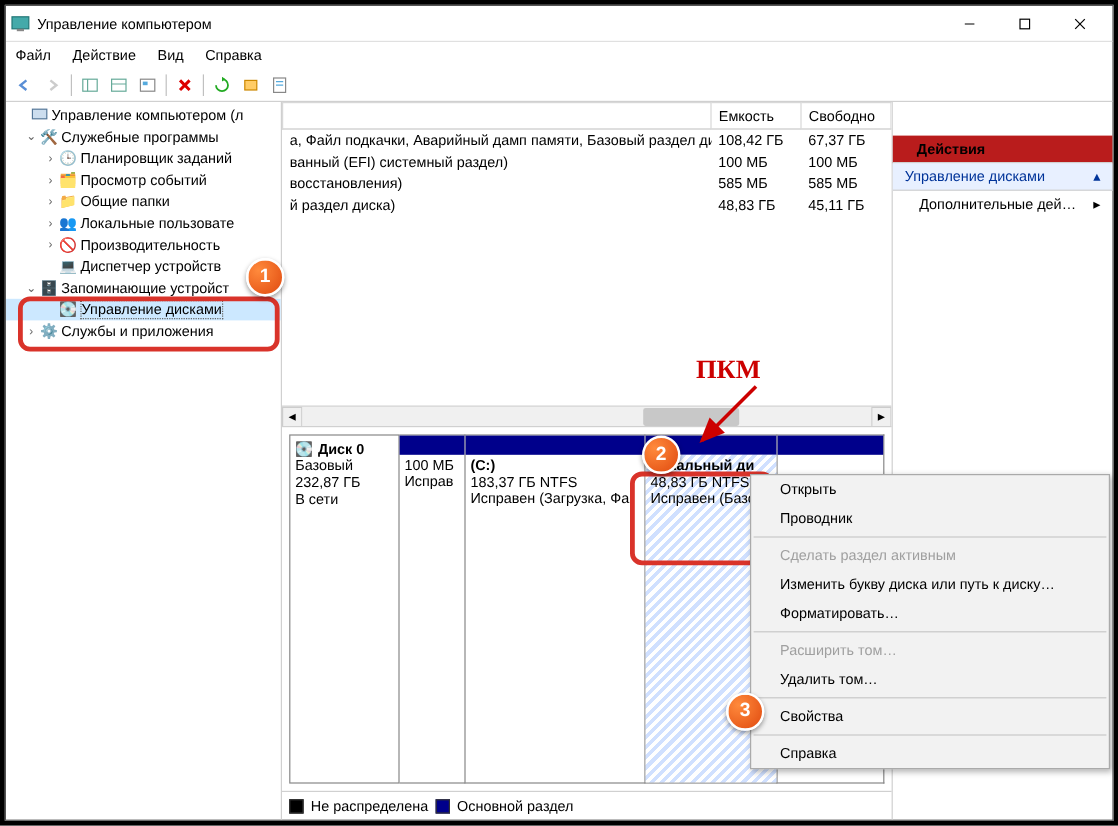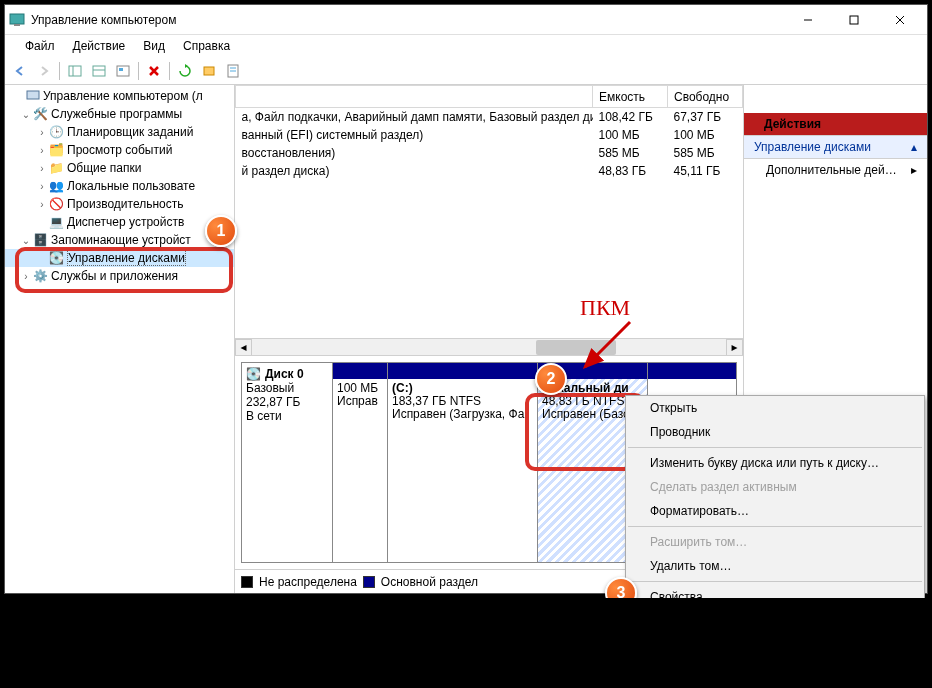--- a/index.html
+++ b/index.html
@@ -1,24 +1,24 @@
 <!DOCTYPE html>
 <html><head>
 <meta charset="utf-8">
 <style>
 * { box-sizing: border-box; margin: 0; padding: 0; font-family: "Segoe UI", Tahoma, sans-serif; font-size: 12px; }
 body { background: #000; padding: 4px; }
-.window { width: 924px; height: 590px; background: #fff; border: 1px solid #555; display: flex; flex-direction: column; position: relative; margin: 0 auto;}
+.window { width: 924px; height: 680px; background: #fff; border: 1px solid #555; display: flex; flex-direction: column; position: relative; margin: 0 auto;}
 .titlebar { height: 30px; display: flex; align-items: center; padding: 0 4px; border-bottom: 1px solid #e0e0e0; }
 .titlebar .icon { width: 16px; height: 16px; margin-right: 6px; }
 .titlebar .title { flex: 1; }
 .win-controls { display: flex; }
 .win-controls div { width: 46px; height: 28px; display: flex; align-items: center; justify-content: center; }
 .win-controls svg { width: 10px; height: 10px; }
-.menubar { height: 22px; display: flex; align-items: center; padding: 0 12px; gap: 2px; }
+.menubar { height: 22px; display: flex; align-items: center; padding: 0 0; gap: 2px; }
 .menubar span { padding: 2px 8px; }
 .toolbar { height: 28px; display: flex; align-items: center; padding: 2px 4px; gap: 2px; border-bottom: 1px solid #d0d0d0; }
 .toolbar .tbtn { width: 22px; height: 22px; display: flex; align-items: center; justify-content: center; border: 1px solid transparent; }
 .toolbar .sep { width: 1px; height: 18px; background: #c0c0c0; margin: 0 2px; }
 .body { flex: 1; display: flex; min-height: 0; }
 .tree { width: 230px; border-right: 1px solid #d0d0d0; overflow: hidden; padding-top: 2px; position: relative; }
 .tree-item { display: flex; align-items: center; height: 18px; white-space: nowrap; padding-left: 20px;}
 .tree-item .exp { width: 14px; text-align: center; color: #666; font-size: 10px; }
 .tree-item .ticon { width: 16px; height: 16px; margin-right: 2px; display:inline-flex; align-items:center; justify-content:center;}
 .tree .lvl1 { padding-left: 14px; }
@@ -47,21 +47,21 @@
 .actions { width: 183px; display: flex; flex-direction: column; }
 .actions .ahdr { background: #b91c1c; border-bottom: 1px solid #d0d0d0; padding: 4px 20px; font-weight: bold; margin-top: 28px; }
 .actions .aitem { padding: 4px 10px; display: flex; align-items: center; justify-content: space-between; }
 .actions .aitem.blue { background: #e8f0ff; color: #003399; border-bottom: 1px solid #d0d0d0;}
 .context-menu { position: absolute; width: 300px; background: #f2f2f2; border: 1px solid #aaa; box-shadow: 2px 2px 5px rgba(0,0,0,.3); z-index: 50;}
 .context-menu .citem { padding: 5px 24px; }
 .context-menu .citem.disabled { color: #a0a0a0; }
 .context-menu .csep { height: 1px; background: #c8c8c8; margin: 3px 2px; }
 .callout-highlight { position: absolute; border: 4px solid #d9332a; border-radius: 10px; pointer-events: none; z-index: 40;}
 .callout-num { position: absolute; width: 32px; height: 32px; border-radius: 50%; background: radial-gradient(circle at 30% 30%, #ff8a3c, #e04a0f); color: #fff; font-weight: bold; font-size: 16px; display: flex; align-items: center; justify-content: center; border: 2px solid #fff; box-shadow: 0 2px 4px rgba(0,0,0,.4); z-index: 60; }
-.callout-label { position: absolute; color: #c00; font-weight: normal; font-size: 22px; font-family: "Times New Roman", serif; z-index: 60; text-align: center; }
+.callout-label { position: absolute; color: #c00; font-weight: bold; font-size: 22px; font-family: "Times New Roman", serif; z-index: 60; text-align: center; }
 .arrow { position: absolute; z-index: 55; }
 </style>
 </head>
 <body>
 
 <div class="window">
 
   <div class="titlebar">
     <span class="icon">
       <svg viewBox="0 0 16 16">
@@ -313,22 +313,22 @@
         <span>Дополнительные дей…</span>
           <span>▸</span>
       </div>
     </div>
   </div>
 
   <div class="context-menu" style="left:620px; top:390px;">
     <div class="citem">Открыть</div>
     <div class="citem">Проводник</div>
     <div class="csep"></div>
+    <div class="citem disabled">Сделать раздел активным</div>
     <div class="citem">Изменить букву диска или путь к диску…</div>
-    <div class="citem disabled">Сделать раздел активным</div>
     <div class="citem">Форматировать…</div>
     <div class="csep"></div>
     <div class="citem disabled">Расширить том…</div>
     <div class="citem">Удалить том…</div>
     <div class="csep"></div>
     <div class="citem">Свойства</div>
     <div class="csep"></div>
     <div class="citem">Справка</div>
   </div>
 

